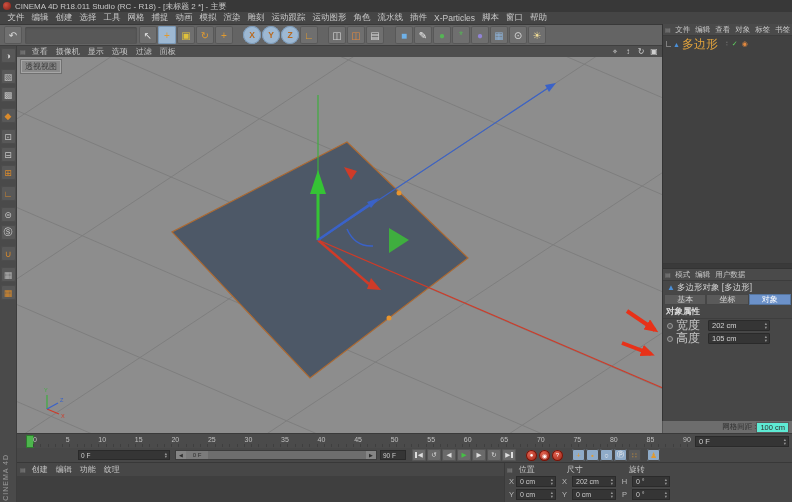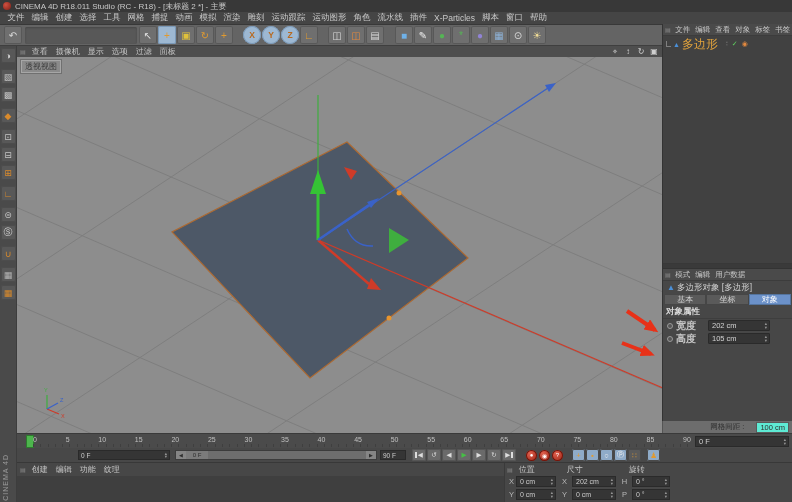--- a/index.html
+++ b/index.html
@@ -68,34 +68,34 @@
   .am-header { height:13px; display:flex; align-items:center; padding-left:4px; font-size:8.5px; color:#d0d0d0; }
   .am-header .obj-icon { font-size:8px; }
   .am-tabs { height:12px; display:flex; padding:0 1px; }
   .tab { flex:1; height:11px; font-size:8px; color:#d0d0d0; background:#5a5a5a; border:1px solid #464646;
          display:flex; align-items:center; justify-content:center; }
   .tab.active { background:#6b91c9; color:#fff; border-color:#54749e; }
   .am-section { height:13px; display:flex; align-items:center; padding-left:3px; font-size:8.5px;
                 font-weight:bold; color:#d8d8d8; border-bottom:1px solid #3e3e3e; }
   .arow { display:flex; align-items:center; height:13px; padding-left:4px; }
   .key-circle { width:6px; height:6px; border:1px solid #999; border-radius:50%; background:#555; margin-right:3px; flex:none; }
-  .alabel { width:32px; font-size:10px; color:#c6c6c6; flex:none;font-weight:bold; }
+  .alabel { width:32px; font-size:12px; color:#c6c6c6; flex:none; }
   .afield { width:62px; height:11px; background:#353535; border:1px solid #2a2a2a; border-radius:1px;
             color:#d2d2d2; font-size:7.5px; display:flex; align-items:center; padding:0 2px 0 3px; }
   .afield.wide { width:84px; }
   .stepper { margin-left:auto; display:flex; flex-direction:column; font-size:4.5px; line-height:3.5px;
              color:#999; font-style:normal; }
   .stepper i { font-style:normal; }
   .checkbox { width:8px; height:8px; background:#6e6e6e; border:1px solid #3e3e3e; box-shadow:inset 1px 1px 0 #8c8c8c; }
   .dd-arrow { margin-left:auto; font-size:6px; color:#aaa; }
 
   .grid-row { position:absolute; left:662px; top:421px; width:130px; height:12px; background:#6d6d6d;
               display:flex; align-items:center; justify-content:flex-end; padding-right:3px;
               font-size:7.5px; color:#2f2f2f; border-left:1px solid #555; }
-  .grid-value { background:#5eead4; border:1px solid #595959; padding:0 3px; margin-left:12px; color:#2f2f2f; }
+  .grid-value { background:#5eead4; border:1px solid #595959; padding:0 3px; margin-left:0; color:#2f2f2f; }
 
   
   .ruler { position:absolute; left:17px; top:433px; width:775px; height:15px; background:#4b4b4b;
            border-top:1px solid #3a3a3a; }
   .playhead { position:absolute; left:9px; top:1px; width:8px; height:13px; background:#4db54d; border:1px solid #2e7a2e; }
   .ruler-labels { position:absolute; left:16px; top:2px; width:658px; display:flex; justify-content:space-between;
                   font-size:7px; color:#c0c0c0; }
   .ruler-ticks { position:absolute; left:16px; bottom:1px; width:658px; height:3px;
                  background:repeating-linear-gradient(90deg,#3f3f3f 0 1px,transparent 1px 7.27px); }
   .frame-field { position:absolute; right:3px; top:2px; width:94px; height:11px; background:#353535;

